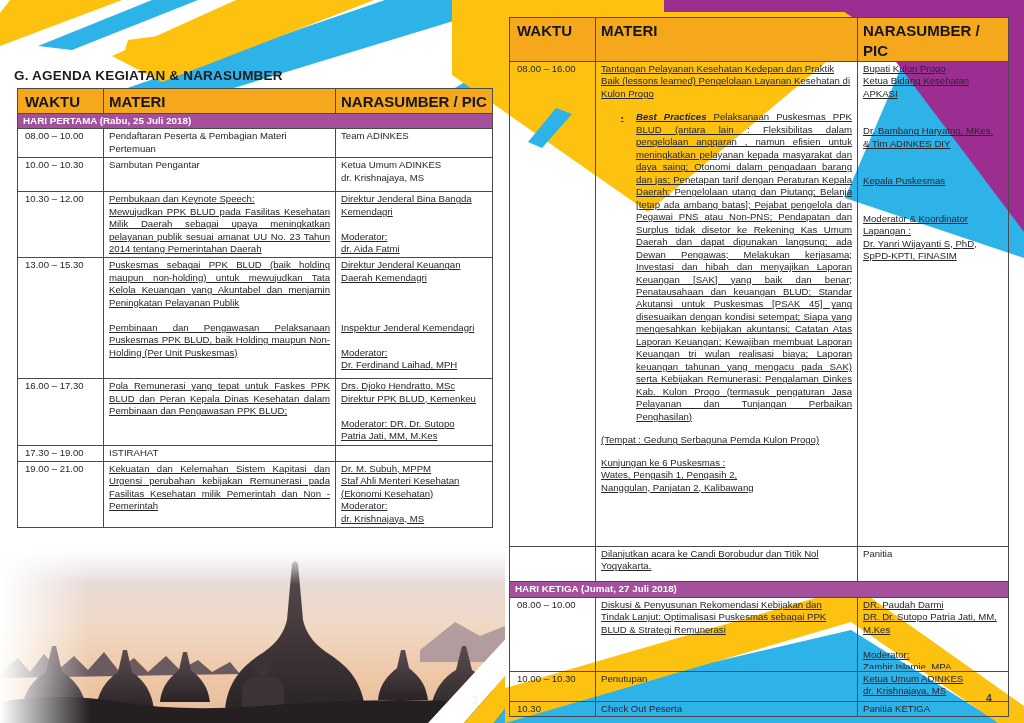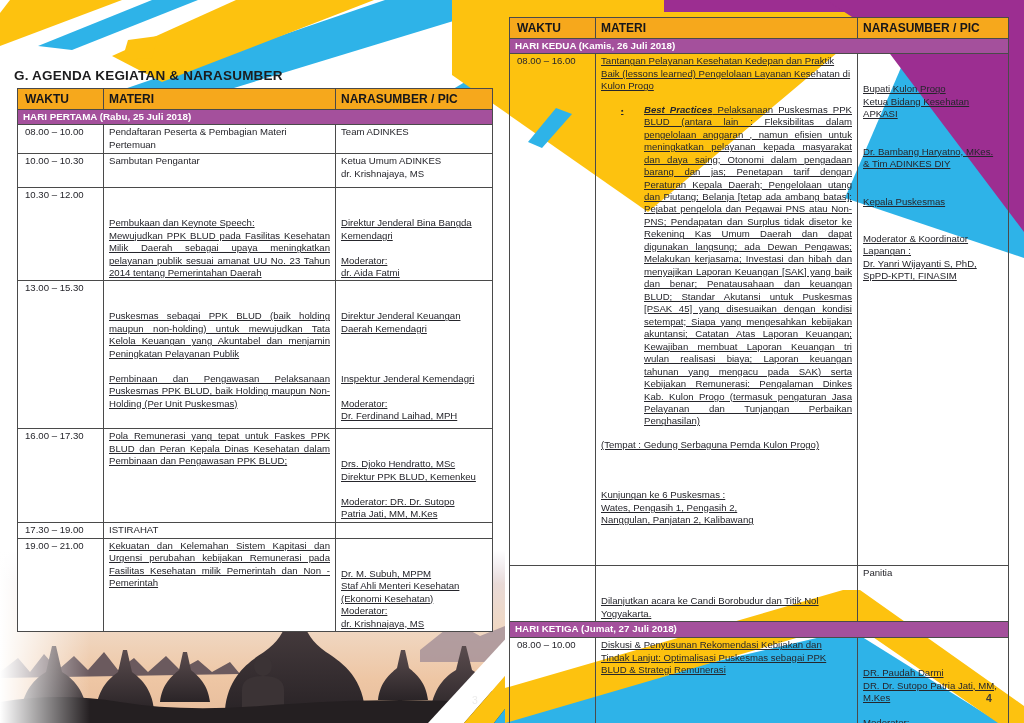--- a/index.html
+++ b/index.html
@@ -8,27 +8,27 @@
   .decor{position:absolute;left:0;top:0;z-index:0;}
   .photo{position:absolute;left:0;top:550px;width:505px;height:173px;z-index:1;}
   .title{position:absolute;left:14px;top:68px;font-size:13.5px;font-weight:bold;
          color:#1c1c1e;letter-spacing:.2px;z-index:3;}
   table.tbl{position:absolute;border-collapse:collapse;table-layout:fixed;z-index:2;}
   .t-left{left:17px;top:88px;width:475px;}
   .t-right{left:509px;top:17px;width:499px;}
   .tbl td{border:1px solid #4a4a4a;vertical-align:top;padding:1px 5px;
           font-size:9.6px;line-height:1.3;color:#26262c;overflow:hidden;}
   .t-left td{background:#ffffff;}
-  tr.hdr td{background:#F6A81C;font-weight:bold;font-size:12px;color:#16161a;padding-top:3px;}
+  tr.hdr td{background:#F6A81C;font-weight:bold;font-size:15px;color:#16161a;padding-top:3px;}
   tr.band td{background:#A4509C;color:#ffffff;font-weight:bold;font-size:9.8px;}
   td.waktu{padding-left:7px;}
-  .pre{white-space:pre-line;margin-top:28px;}
+  .pre{white-space:pre-line;}
   .just{text-align:justify;}
   .cb{overflow:hidden;text-decoration:underline;}
-  .bullet{display:flex;gap:15px;padding-left:20px;margin:11px 0 11px 0;}
+  .bullet{display:flex;gap:7px;padding-left:20px;margin:11px 0 11px 0;}
   .bmark{font-size:7px;line-height:12px;flex:0 0 8px;padding-top:1px;}
   .btext{flex:1;text-align:justify;}
   .lead{font-weight:bold;font-style:italic;}
   .sp10{height:10px;}
   .pnum{position:absolute;z-index:4;font-size:10.5px;}
   .p3{left:472px;top:694px;color:#ececec;}
   .p4{left:986px;top:692px;color:#3a3a3a;font-weight:bold;}
 </style>
 </head>
 <body>
@@ -197,23 +197,20 @@
         <col style="width:86px">
         <col style="width:262px">
         <col style="width:151px">
       </colgroup>
     <tbody>
         <tr class="hdr" style="height:20px">
       <td class="waktu">WAKTU</td>
       <td>MATERI</td>
       <td>NARASUMBER / PIC</td>
     </tr>
-    <tr class="band" style="height:15px">
-      <td colspan="3">HARI KEDUA (Kamis, 26 Juli  2018)</td>
-    </tr>
     <tr style="height:485px">
       <td class="waktu">08.00 – 16.00</td>
       <td>
         <div class="cb" style="height:481px">
           <div>Tantangan Pelayanan Kesehatan Kedepan dan Praktik Baik (lessons learned) Pengelolaan Layanan Kesehatan di Kulon Progo</div>
           <div class="bullet">
             <span class="bmark">▪</span>
             <span class="btext"><span class="lead">Best Practices</span><span> Pelaksanaan Puskesmas PPK BLUD (antara lain : Fleksibilitas dalam pengelolaan anggaran , namun efisien untuk meningkatkan pelayanan kepada masyarakat dan daya saing; Otonomi dalam pengadaan barang dan jas; Penetapan tarif dengan Peraturan Kepala Daerah; Pengelolaan utang dan Piutang; Belanja [tetap ada ambang batas]; Pejabat pengelola dan Pegawai PNS atau Non-PNS; Pendapatan dan Surplus tidak disetor ke Rekening Kas Umum Daerah dan dapat digunakan langsung; ada Dewan Pengawas; Melakukan kerjasama; Investasi dan hibah dan menyajikan Laporan Keuangan [SAK] yang baik dan benar; Penatausahaan dan keuangan BLUD; Standar Akutansi untuk Puskesmas [PSAK 45] yang disesuaikan dengan kondisi setempat; Siapa yang mengesahkan kebijakan akuntansi; Catatan Atas Laporan Keuangan; Kewajiban membuat Laporan Keuangan tri wulan realisasi biaya; Laporan keuangan tahunan yang mengacu pada SAK) serta Kebijakan Remunerasi: Pengalaman Dinkes Kab. Kulon Progo (termasuk pengaturan Jasa Pelayanan dan Tunjangan Perbaikan Penghasilan)</span></span>
           </div>
           <div>(Tempat : Gedung Serbaguna Pemda Kulon Progo)</div>

